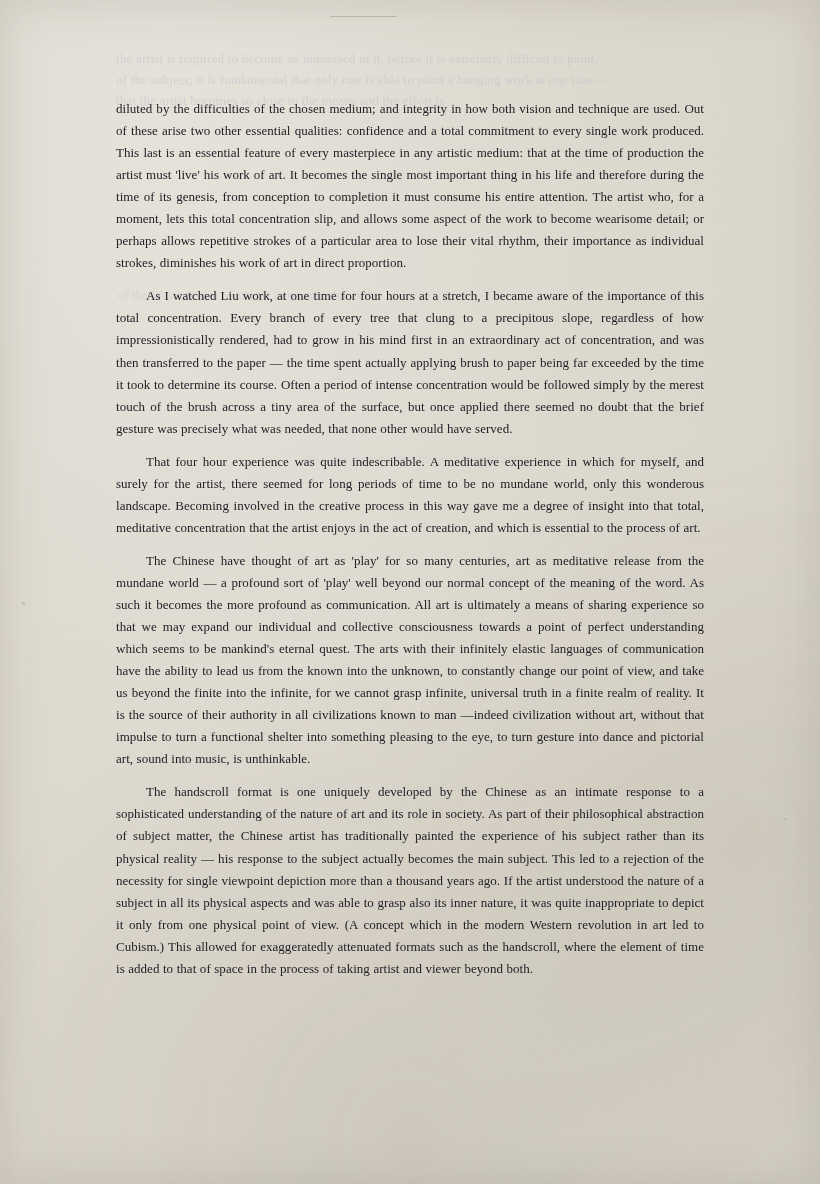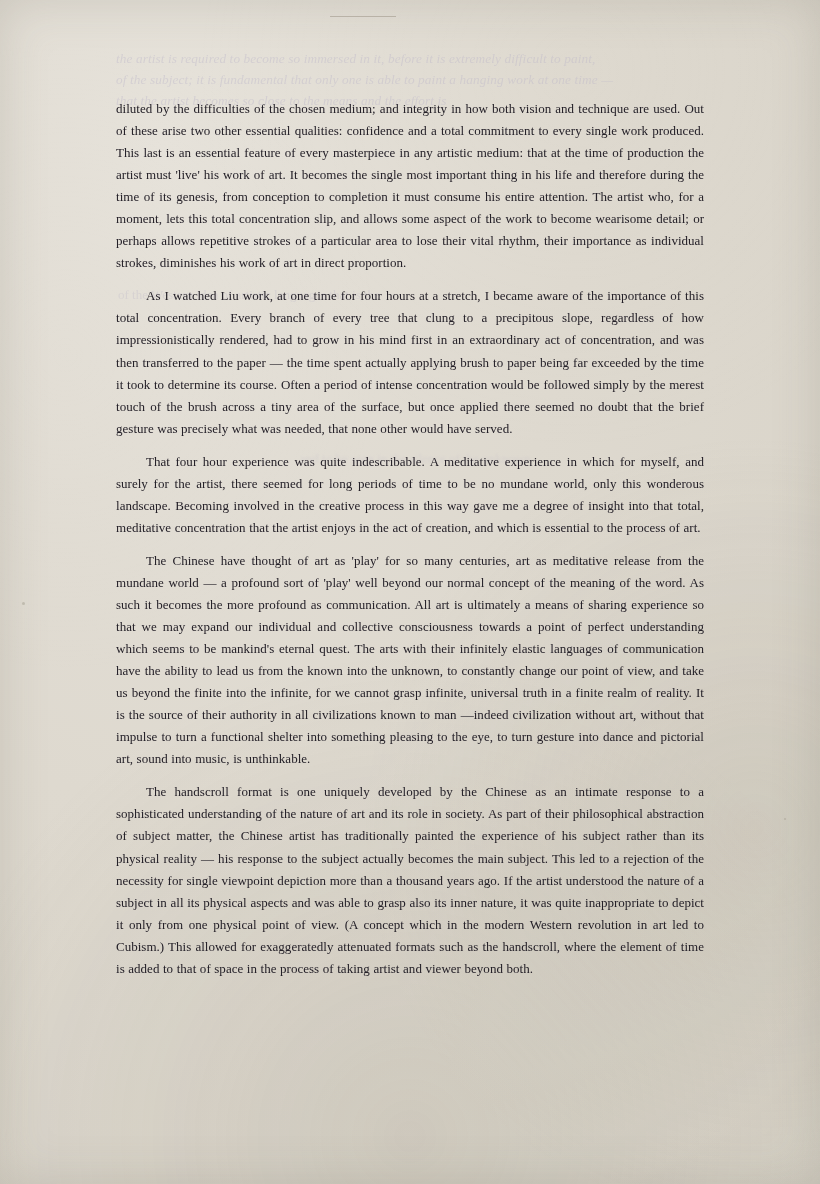--- a/index.html
+++ b/index.html
@@ -49,21 +49,21 @@
     color: #b9b3c8;
     opacity: .38;
     font-size: 13.3px;
     line-height: 21px;
     text-align: justify;
     letter-spacing: .1px;
     filter: blur(0.6px);
     pointer-events: none;
     user-select: none;
   }
-  .bleed .l { display: block; white-space: nowrap; overflow: hidden; font-style: italic; }
+  .bleed .l { display: block; white-space: nowrap; overflow: hidden; }
   
   .bleed2 {
     position: absolute;
     left: 118px;
     top: 284px;
     width: 584px;
     color: #bab4c6;
     opacity: .30;
     font-size: 13px;
     line-height: 22px;

